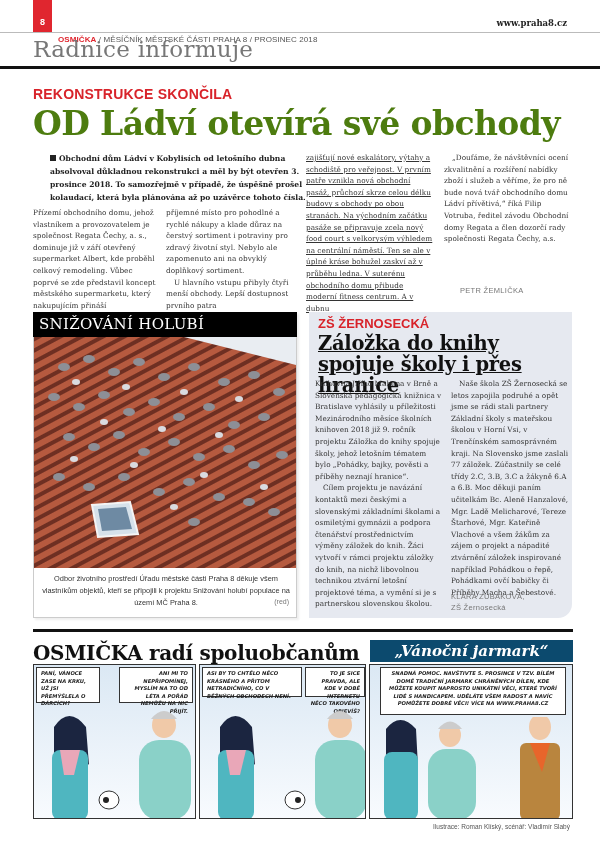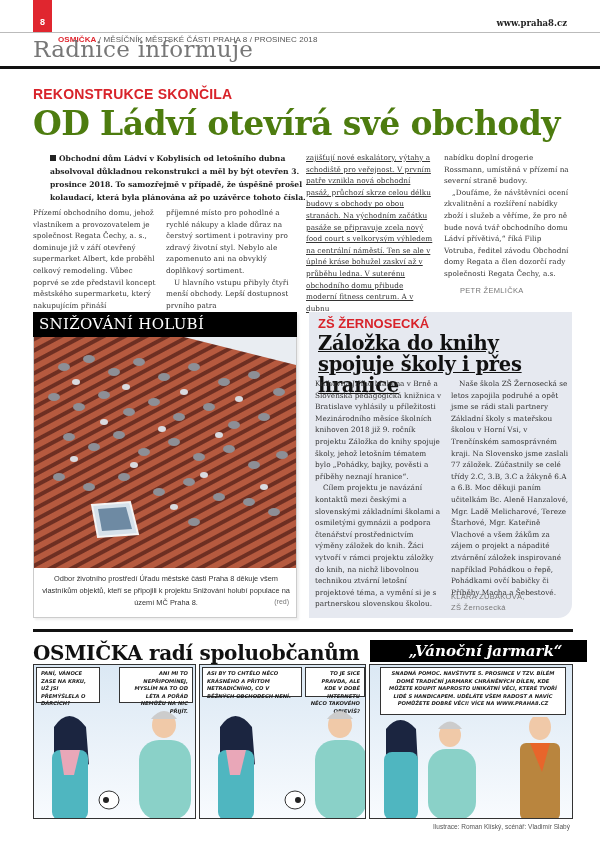--- a/index.html
+++ b/index.html
@@ -28,21 +28,21 @@
   .pig-photo{left:34px;top:337px;width:262px;height:231px;overflow:hidden;}
   .pig-caption{left:41px;top:573px;width:250px;font:7.4px/12px "Liberation Sans",sans-serif;color:#333;text-align:center;}
   .pig-red{right:311px;top:598px;font:7px "Liberation Sans",sans-serif;color:#777;}
   
   .school-box{left:309px;top:312px;width:263px;height:306px;background:#e6e9f0;border-radius:0 0 14px 0;}
   .school-kicker{left:318px;top:316px;font:bold 13px "Liberation Sans",sans-serif;color:#d8232a;}
   .school-head{left:318px;top:333px;width:250px;font:bold 19.5px/21px "DejaVu Serif",serif;color:#111;letter-spacing:-0.3px;text-decoration:underline;}
   
   .hr-thick2{left:33px;top:629px;width:540px;height:3px;background:#111;}
   .comic-title{left:33px;top:641px;font:bold 20px "DejaVu Serif",serif;color:#111;letter-spacing:-0.3px;white-space:nowrap;}
-  .comic-badge{left:370px;top:640px;width:203px;height:22px;background:#000000;color:#fff;font:bold italic 15px "DejaVu Serif",serif;text-align:center;line-height:22px;padding-left:14px;}
+  .comic-badge{left:370px;top:640px;width:203px;height:22px;background:#0c4a6e;color:#fff;font:bold italic 15px "DejaVu Serif",serif;text-align:center;line-height:22px;}
   .panel{top:664px;height:155px;border:1.5px solid #333;box-sizing:border-box;background:linear-gradient(#dbe8f4,#f8fbfe);overflow:hidden;}
   .bubble{background:#fff;border:1px solid #333;font:italic bold 5.2px/7.5px "DejaVu Sans",sans-serif;color:#222;text-transform:uppercase;padding:2px 4px;box-sizing:border-box;}
   .credits{right:30px;top:823px;font:6.5px "Liberation Sans",sans-serif;color:#555;}
 </style>
 </head>
 <body>
 
 <div class="abs page-tab"></div>
 <div class="abs page-num">8</div>
 <div class="abs running"><span class="brand">OSMIČKA</span><span> / MĚSÍČNÍK MĚSTSKÉ ČÁSTI PRAHA 8 / PROSINEC 2018</span></div>
@@ -59,21 +59,20 @@
     <p>Přízemí obchodního domu, jehož vlastníkem a provozovatelem je společnost Regata Čechy, a. s., dominuje již v září otevřený supermarket Albert, kde proběhl celkový remodeling. Vůbec poprvé se zde představil koncept městského supermarketu, který nakupujícím přináší</p>
   </div>
 <div class="abs col" style="left:166px;top:207px;width:128px;">
   <p>příjemné místo pro pohodlné a rychlé nákupy a klade důraz na čerstvý sortiment i potraviny pro zdravý životní styl. Nebylo ale zapomenuto ani na obvyklý doplňkový sortiment.</p>
   <p class="indent">U hlavního vstupu přibyly čtyři menší obchody. Lepší dostupnost prvního patra</p>
 </div>
 <div class="abs col" style="left:306px;top:152px;width:128px;text-decoration:underline;">
     <p>zajišťují nové eskalátory, výtahy a schodiště pro veřejnost. V prvním patře vznikla nová obchodní pasáž, průchozí skrze celou délku budovy s obchody po obou stranách. Na východním začátku pasáže se připravuje zcela nový food court s velkorysým výhledem na centrální náměstí. Ten se ale v úplné kráse bohužel zaskví až v průběhu ledna. V suterénu obchodního domu přibude moderní fitness centrum. A v dubnu</p>
   </div>
 <div class="abs col" style="left:444px;top:152px;width:130px;">
-  <p>nabídku doplní drogerie Rossmann, umístěná v přízemí na severní straně budovy.</p>
   <p class="indent">„Doufáme, že návštěvníci ocení zkvalitnění a rozšíření nabídky zboží i služeb a věříme, že pro ně bude nová tvář obchodního domu Ládví přívětivá,“ říká Filip Votruba, ředitel závodu Obchodní domy Regata a člen dozorčí rady společnosti Regata Čechy, a.s.</p>
 </div>
 <div class="abs author" style="left:460px;top:286px;">PETR ŽEMLIČKA</div>
 
 <div class="abs pig-box"></div>
 <div class="abs pig-title">SNIŽOVÁNÍ HOLUBÍ POPULACE</div>
 <div class="abs pig-photo">
   <svg width="262" height="231" viewBox="0 0 262 231">
     <defs>
       <pattern id="tiles" width="10" height="10" patternUnits="userSpaceOnUse" patternTransform="rotate(-28)">

